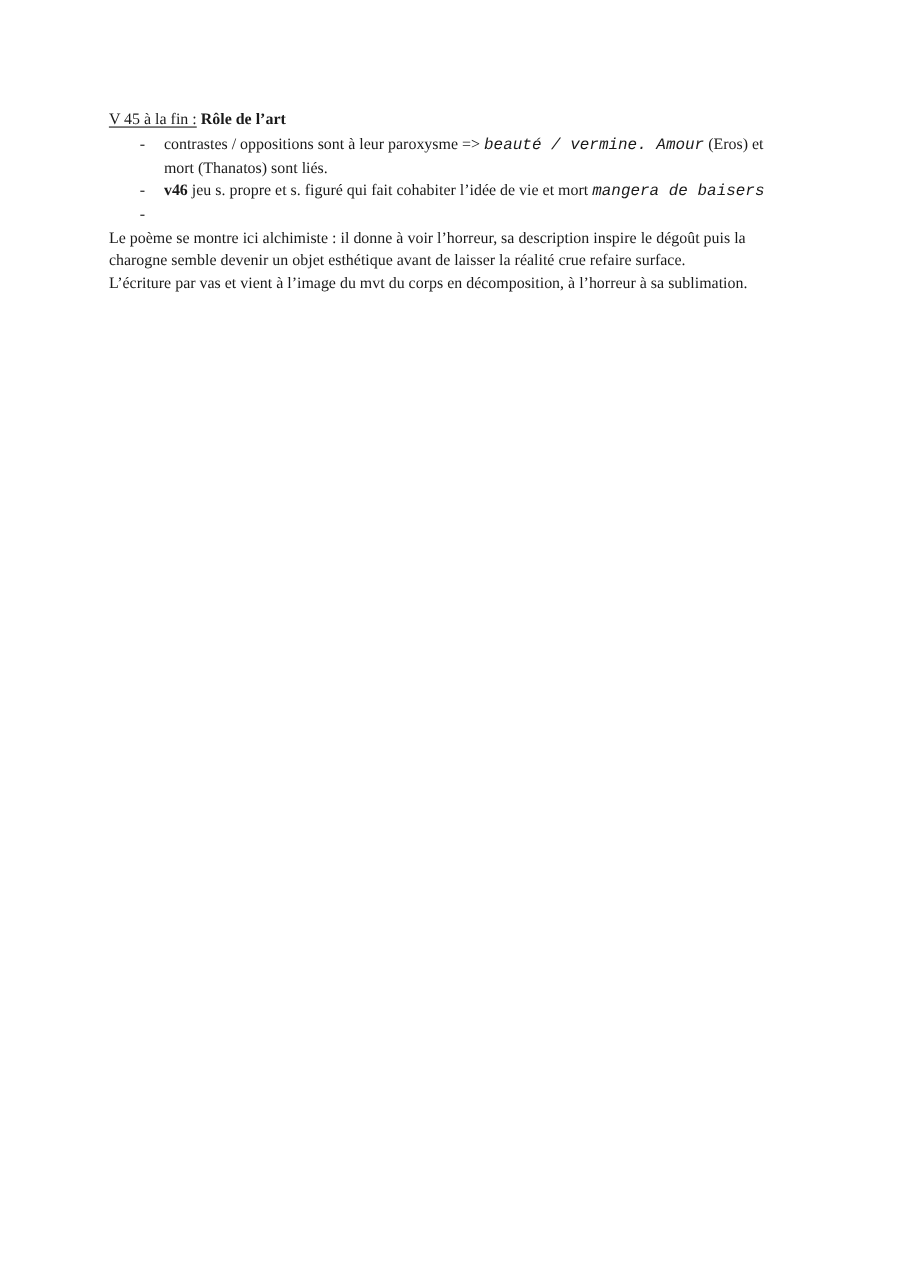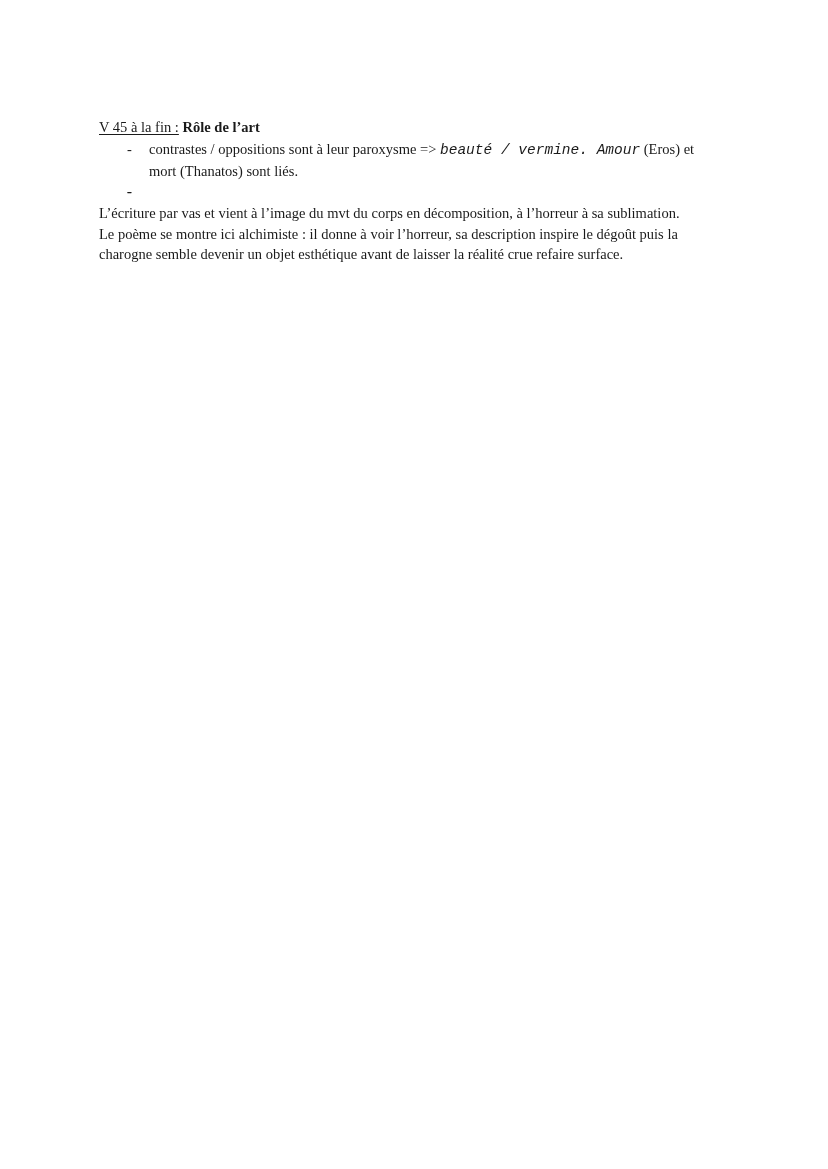--- a/index.html
+++ b/index.html
@@ -13,21 +13,20 @@
     font-family: "Liberation Serif", "DejaVu Serif", serif;
     color: #1a1a1a;
     -webkit-font-smoothing: antialiased;
   }
   .page {
     position: relative;
     width: 828px;
     height: 1099px;
     background: #ffffff;
     box-sizing: border-box;
-    margin-top: 18px;
   }
   .content {
     position: absolute;
     left: 99px;
     top: 99px;
     width: 620px;
   }
   .doc-heading {
     font-size: 14.5px;
     line-height: 20px;
@@ -83,31 +82,32 @@
       <span class="u">V 45 à la fin :</span><span>&nbsp;</span><span class="b">Rôle de l’art</span>
     </div>
 
     <ul class="bullets">
       <li>
         <span class="dash">-</span>
         <span><span>contrastes / oppositions sont à leur paroxysme =&gt; </span><span class="i">beauté / vermine. Amour</span><span> (Eros) et mort (Thanatos) sont liés.</span></span>
       </li>
       <li>
         <span class="dash">-</span>
+        <span><span class="b">v46</span><span> jeu s. propre et s. figuré qui fait cohabiter l’idée de vie et mort </span><span class="i">mangera de baisers</span></span>
       </li>
       <li>
         <span class="dash">-</span>
       </li>
     </ul>
 
     <div class="gap-before-conclusion"></div>
 
 
+    <p class="para">Le poème se montre ici alchimiste : il donne à voir l’horreur, sa description inspire le dégoût puis la charogne semble devenir un objet esthétique avant de laisser la réalité crue refaire surface.</p>
     <p class="para">L’écriture par vas et vient à l’image du mvt du corps en décomposition, à l’horreur à sa sublimation.</p>
-    <p class="para">Le poème se montre ici alchimiste : il donne à voir l’horreur, sa description inspire le dégoût puis la charogne semble devenir un objet esthétique avant de laisser la réalité crue refaire surface.</p>
 
     <div class="gap-para"></div>
 
 
     <div class="gap-para"></div>
 
 
   </div>
 </div>
 

